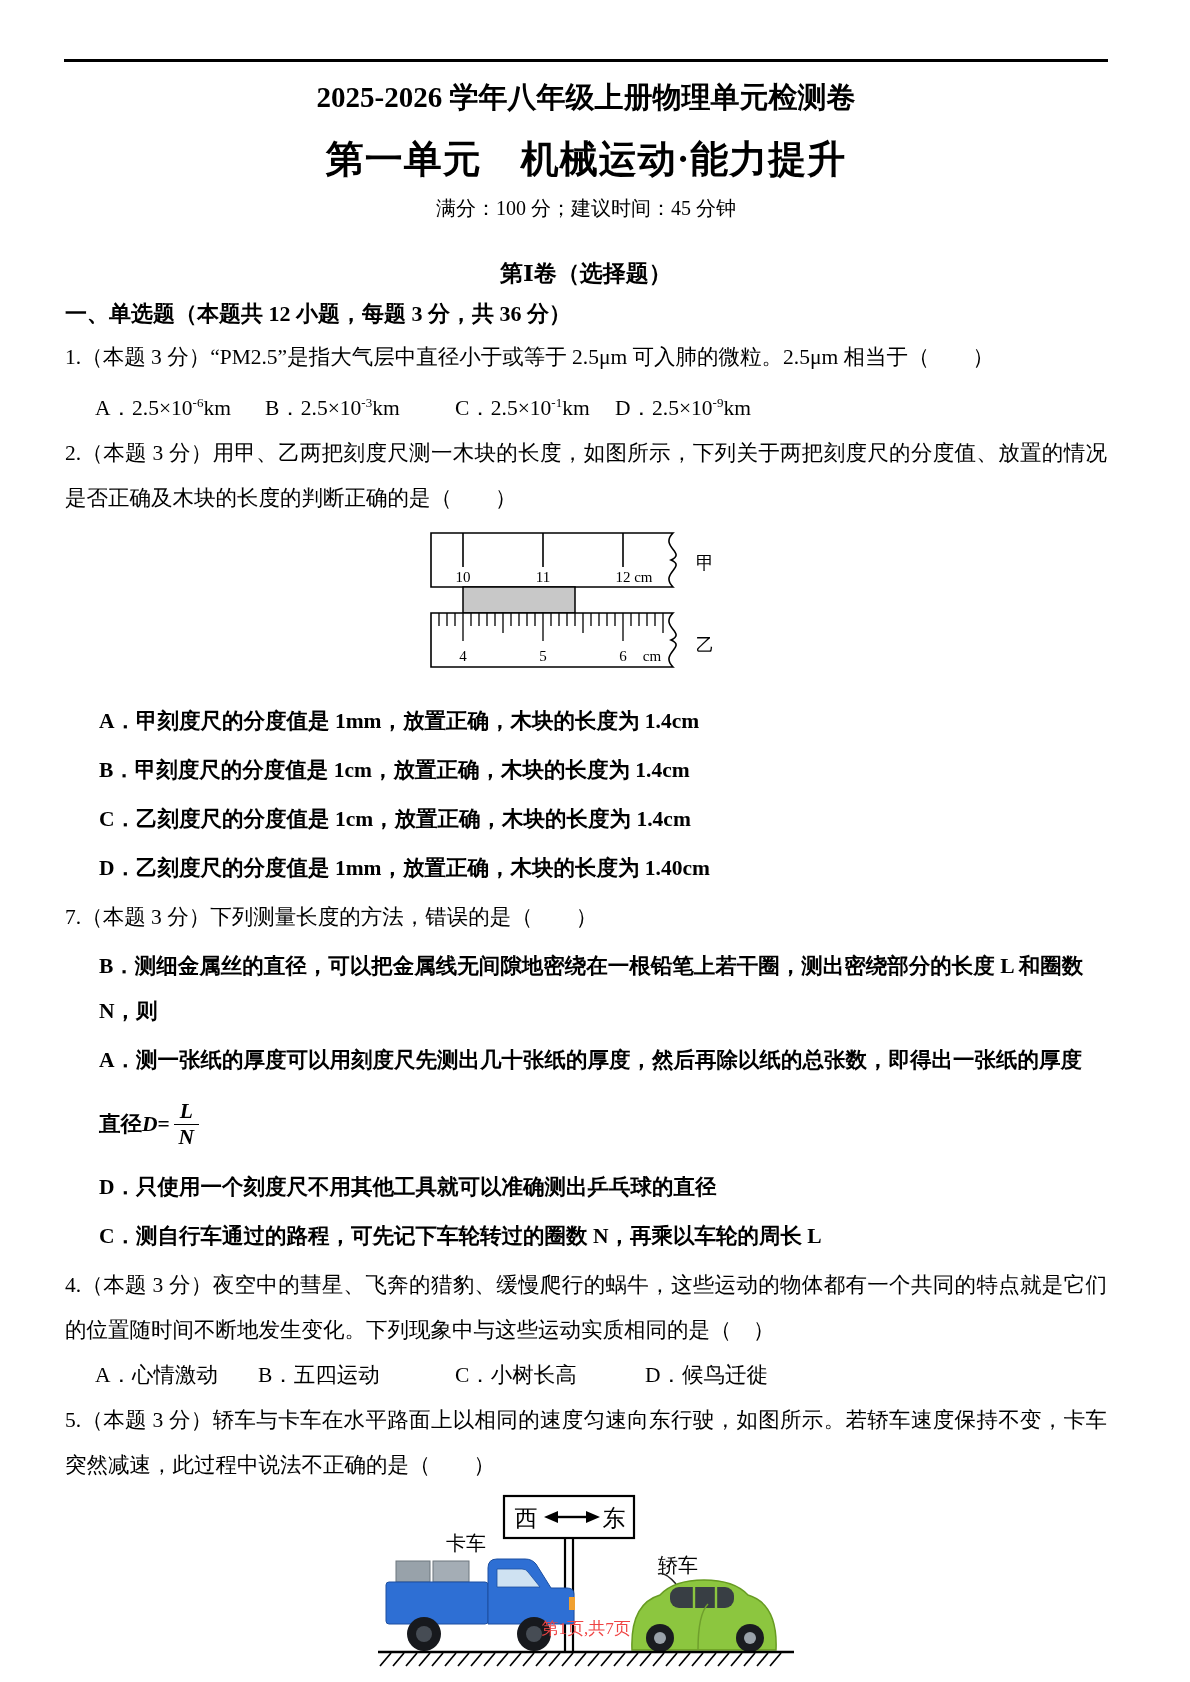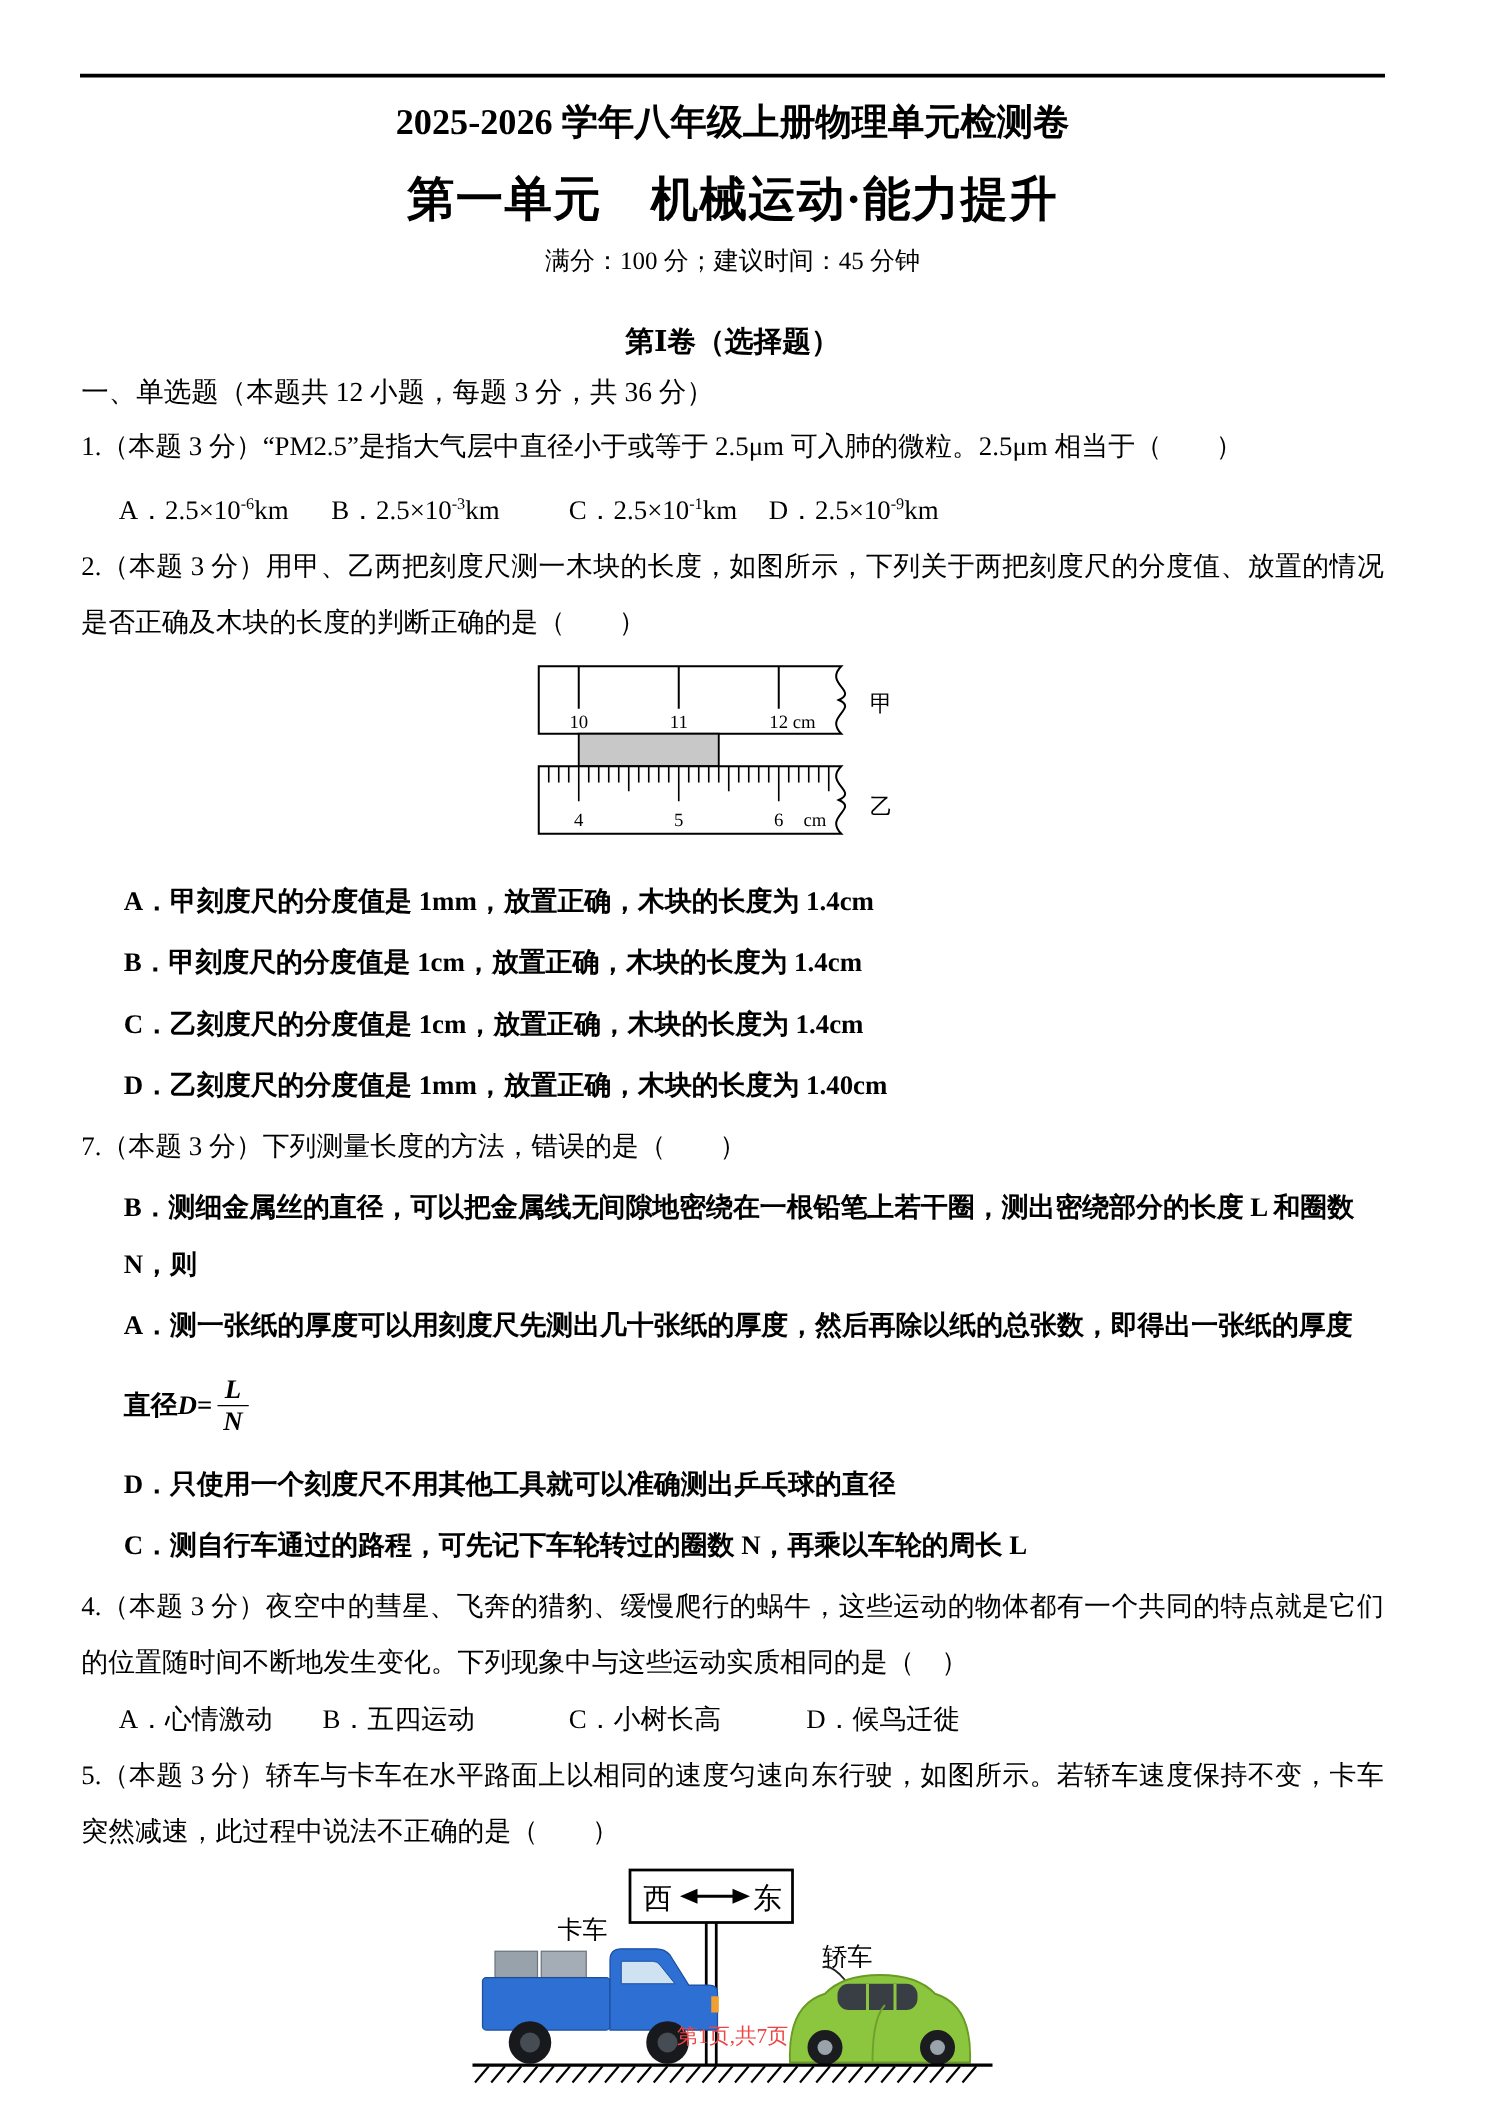--- a/index.html
+++ b/index.html
@@ -4,21 +4,21 @@
 <style>
   html,body{margin:0;padding:0;background:#ffffff;}
   .page{position:relative;width:1172px;height:1682px;background:#fff;color:#000;
         font-family:"Liberation Serif","DejaVu Serif",serif;overflow:hidden;}
   .top-rule{position:absolute;left:64px;right:64px;top:59px;border-top:3px solid #000;}
   .content{position:absolute;left:65px;right:65px;top:70px;}
   .doc-title{font-size:29px;font-weight:700;text-align:center;margin:8px 0 0;}
   .unit-title{font-size:38px;font-weight:700;text-align:center;margin:16px 0 0;letter-spacing:1px;}
   .meta{font-size:20px;text-align:center;margin:10px 0 0;}
   .section-title{font-size:23px;font-weight:700;text-align:center;margin:36px 0 0;}
-  .part-heading{font-size:22px;font-weight:400;margin:10px 0 0;}
+  .part-heading{font-size:22px;font-weight:700;margin:10px 0 0;}
   .stem{font-size:21.5px;line-height:45px;margin:0;text-align:justify;}
   .mt6{margin-top:6px;}
   .opt-row{display:flex;padding-left:30px;font-size:21.5px;line-height:45px;}
   .opt-line{font-size:21.5px;line-height:45px;padding-left:30px;margin:4px;font-weight:bold;}
   .q1-row .o1{width:170px}.q1-row .o2{width:190px}.q1-row .o3{width:160px}
   .q4-row .o1{width:163px}.q4-row .o2{width:197px}.q4-row .o3{width:190px}
   .q5-row .o1{width:360px}
   sup{font-size:13px;}
   .frac-line{display:flex;align-items:center;min-height:74px;}
   .frac{display:inline-flex;flex-direction:column;align-items:center;margin-left:4px;

